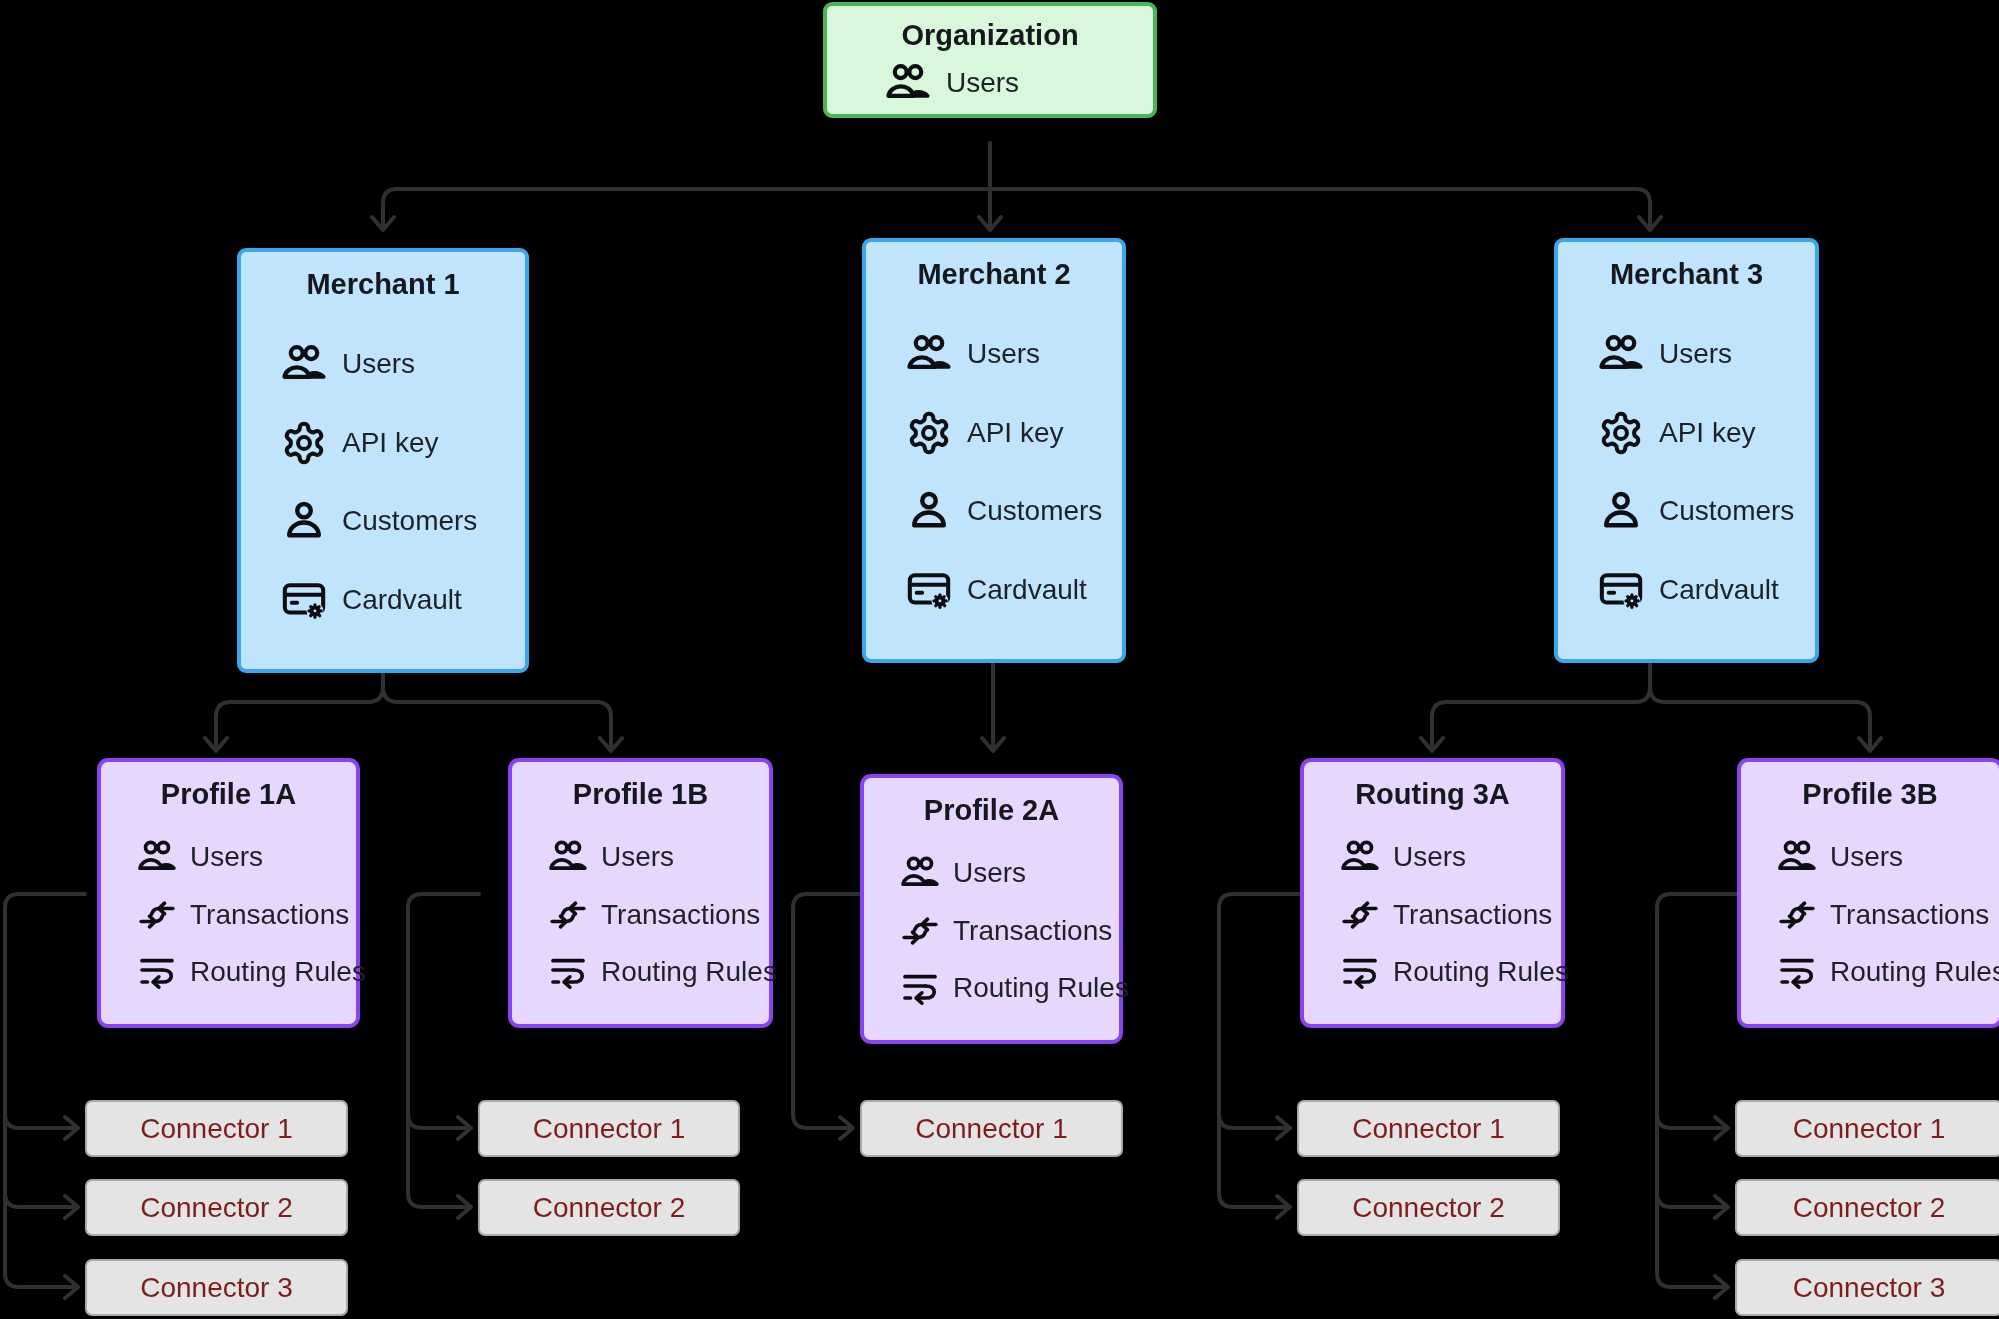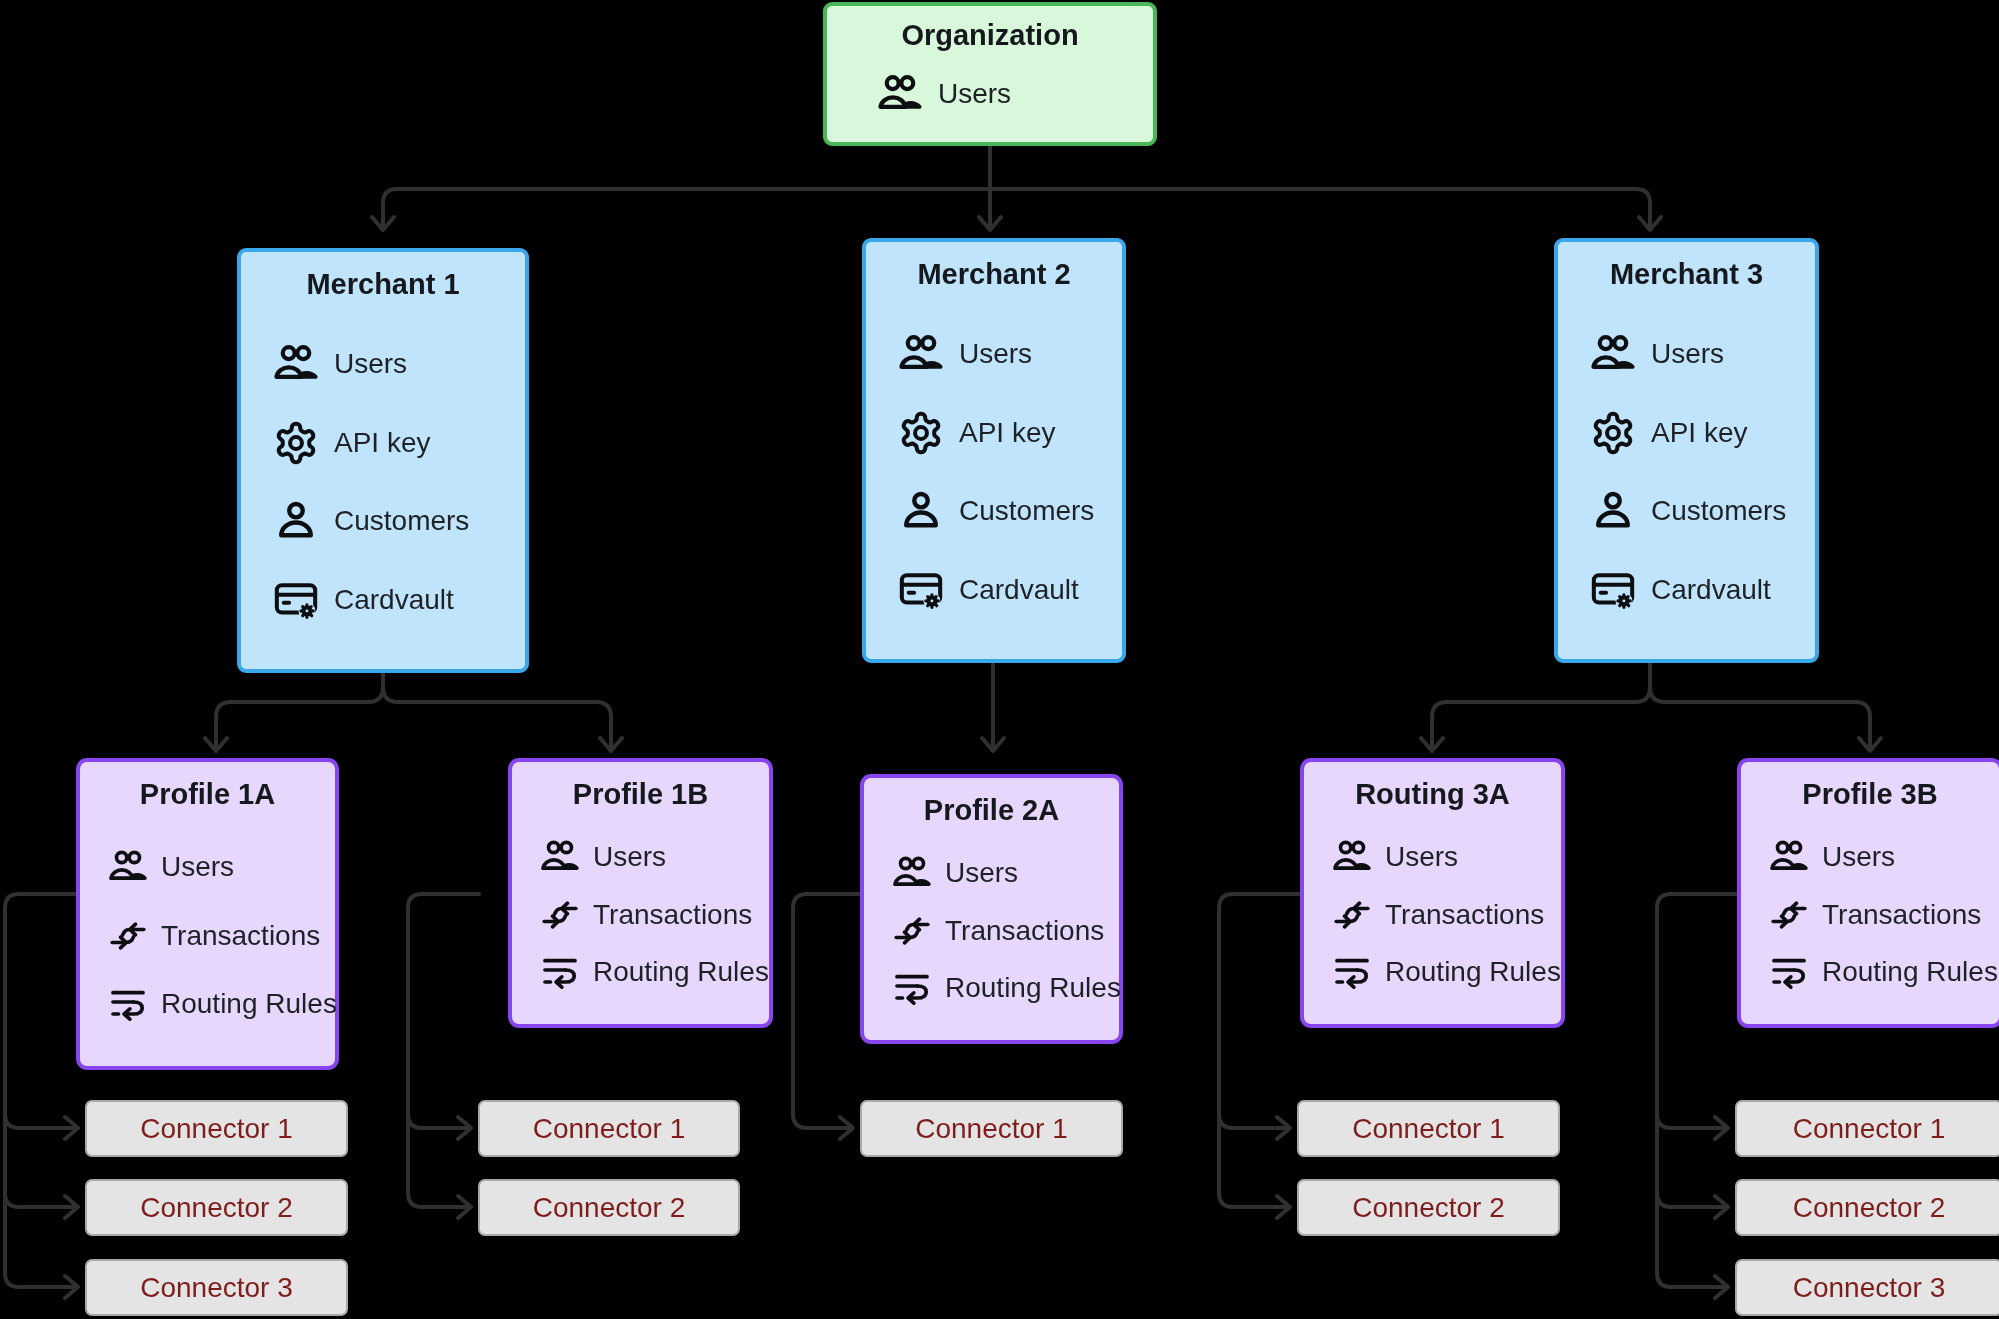--- a/index.html
+++ b/index.html
@@ -15,21 +15,21 @@
   .node.org{--fillbg:var(--org-fill);--linecol:var(--org-border);}
   .node.merchant{--fillbg:var(--merchant-fill);--linecol:var(--merchant-border);}
   .node.profile{--fillbg:var(--profile-fill);--linecol:var(--profile-border);border-radius:11px;}
   .node-title{
     font-weight:bold;font-size:29px;color:#15181c;text-align:center;
     margin-top:15px;line-height:34px;flex:0 0 auto;
   }
   .org .node-title{margin-top:12px;}
   .node-items{
     flex:1 1 auto;display:flex;flex-direction:column;justify-content:space-evenly;
-    padding:8px 8px 14px 8px;
+    padding:8px 8px 14px 16px;
   }
   .node-item{display:flex;align-items:center;gap:15px;padding-left:24px;}
   .org .node-item{padding-left:42px;}
   .profile .node-item{padding-left:20px;gap:13px;}
   .node-item .label{font-size:28px;color:#1e2126;white-space:nowrap;}
   .icon{display:inline-flex;color:#0c0e11;flex:0 0 auto;}
   .org .icon svg,.merchant .icon svg{width:46px;height:46px;}
   .profile .icon svg{width:40px;height:40px;}
   .connector{
     position:absolute;box-sizing:border-box;background:var(--connector-fill);
@@ -84,21 +84,21 @@
       <path d="
         M1737 894 H1671 Q1657 894 1657 908 V1273 Q1657 1287 1671 1287 H1726
         M1657 1114 Q1657 1128 1671 1128 H1726
         M1657 1193 Q1657 1207 1671 1207 H1726
         M1715 1117 L1728 1128 L1715 1139
         M1715 1196 L1728 1207 L1715 1218
         M1715 1276 L1728 1287 L1715 1298"></path>
     </g>
   </svg>
   <div id="nodes">
-      <div class="node org" style="left: 823px; top: 2px; width: 334px; height: 144px;">
+      <div class="node org" style="left: 823px; top: 2px; width: 334px; height: 116px;">
         <div class="node-title">Organization</div>
         <div class="node-items">
           <div class="node-item">
             <span class="icon">
               <svg viewBox="0 0 24 24">
                 <path d="M12.9 18.7a6 5.5 0 0 1 9.3 0z" fill="none" stroke="currentColor" stroke-width="2.1" stroke-linejoin="round"></path>
                 <path d="M1.8 18.7a6.6 6 0 0 1 13 0z" fill="var(--fillbg)" stroke="currentColor" stroke-width="2.2" stroke-linejoin="round"></path>
                 <circle cx="8.2" cy="6.3" r="3.1" fill="var(--fillbg)" stroke="currentColor" stroke-width="2.2"></circle>
                 <circle cx="15.8" cy="6.3" r="3.1" fill="var(--fillbg)" stroke="currentColor" stroke-width="2.2"></circle>
               </svg>
@@ -256,21 +256,21 @@
                   <circle cx="17.7" cy="17.7" r="2" fill="currentColor"></circle>
                   <path d="M17.7 14.6v1.1M17.7 19.9v1.1M14.6 17.7h1.1M19.9 17.7h1.1M15.5 15.5l.8.8M19.4 19.4l.8.8M19.9 15.5l-.8.8M16.3 19.4l-.8.8"></path>
                 </g>
                 <circle cx="17.7" cy="17.7" r="0.75" fill="var(--fillbg)"></circle>
               </svg>
             </span>
             <span class="label">Cardvault</span>
           </div>
         </div>
       </div>
-      <div class="node profile" style="left: 76px; top: 758px; width: 263px; height: 312px;">
+      <div class="node profile" style="left: 97px; top: 758px; width: 263px; height: 270px;">
         <div class="node-title">Profile 1A</div>
         <div class="node-items">
           <div class="node-item">
             <span class="icon">
               <svg viewBox="0 0 24 24">
                 <path d="M12.9 18.7a6 5.5 0 0 1 9.3 0z" fill="none" stroke="currentColor" stroke-width="2.1" stroke-linejoin="round"></path>
                 <path d="M1.8 18.7a6.6 6 0 0 1 13 0z" fill="var(--fillbg)" stroke="currentColor" stroke-width="2.2" stroke-linejoin="round"></path>
                 <circle cx="8.2" cy="6.3" r="3.1" fill="var(--fillbg)" stroke="currentColor" stroke-width="2.2"></circle>
                 <circle cx="15.8" cy="6.3" r="3.1" fill="var(--fillbg)" stroke="currentColor" stroke-width="2.2"></circle>
               </svg>

